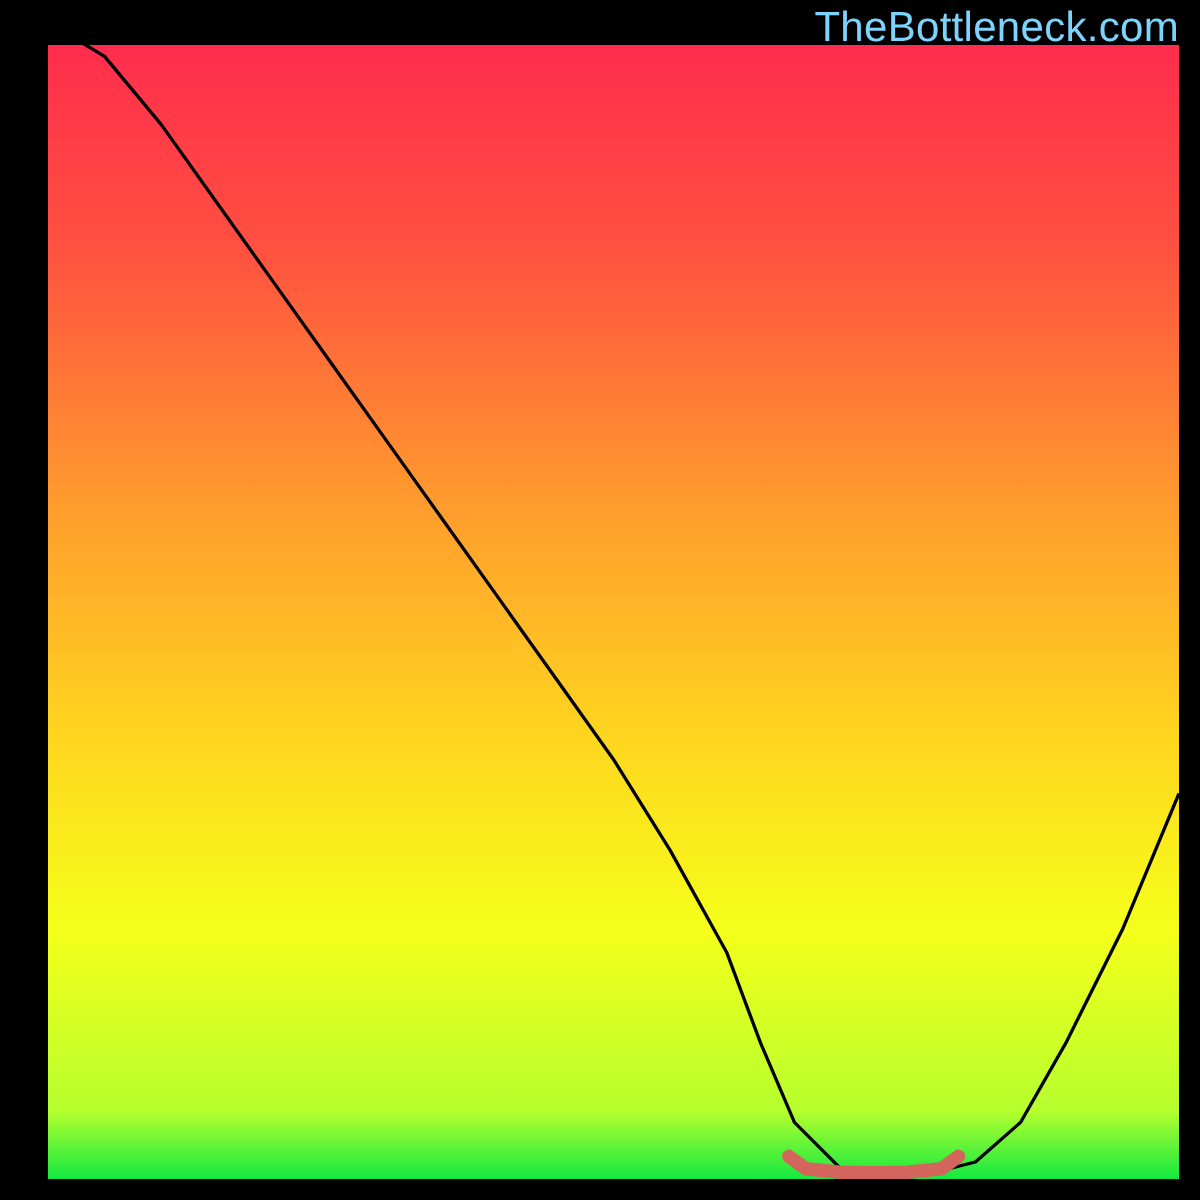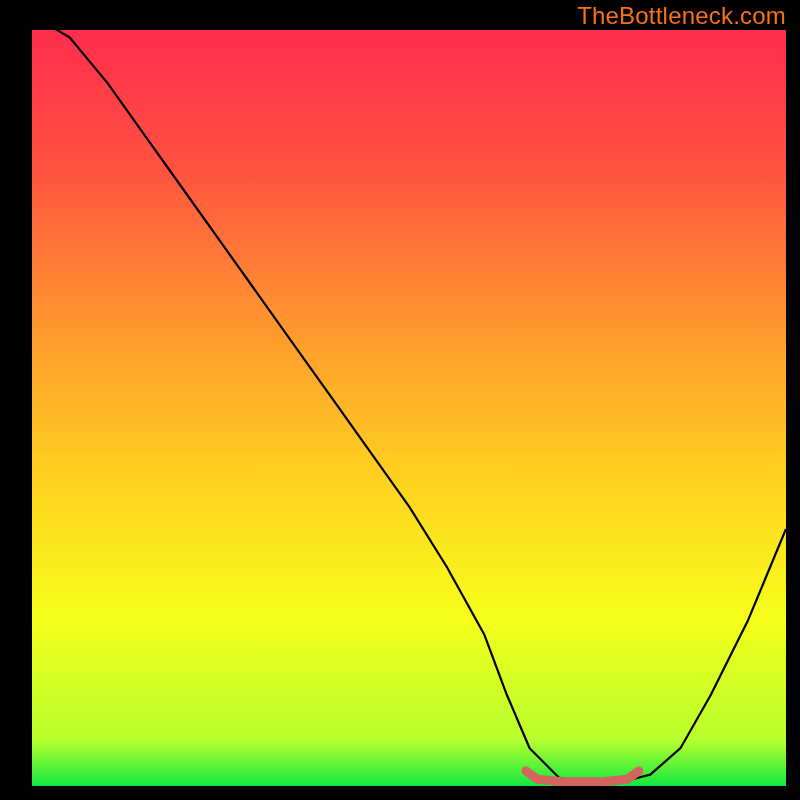--- a/index.html
+++ b/index.html
@@ -13,22 +13,22 @@
   }
   .container {
     position: relative;
     width: 800px;
     height: 800px;
   }
   .attribution {
     position: absolute;
     top: 2px;
     right: 14px;
-    color: #f97316;
-    font-size: 24px;
+    color: #7dd3fc;
+    font-size: 28px;
     font-weight: 500;
     letter-spacing: 0.2px;
   }
   svg {
     position: absolute;
     top: 0;
     left: 0;
   }
 </style>
 </head>

